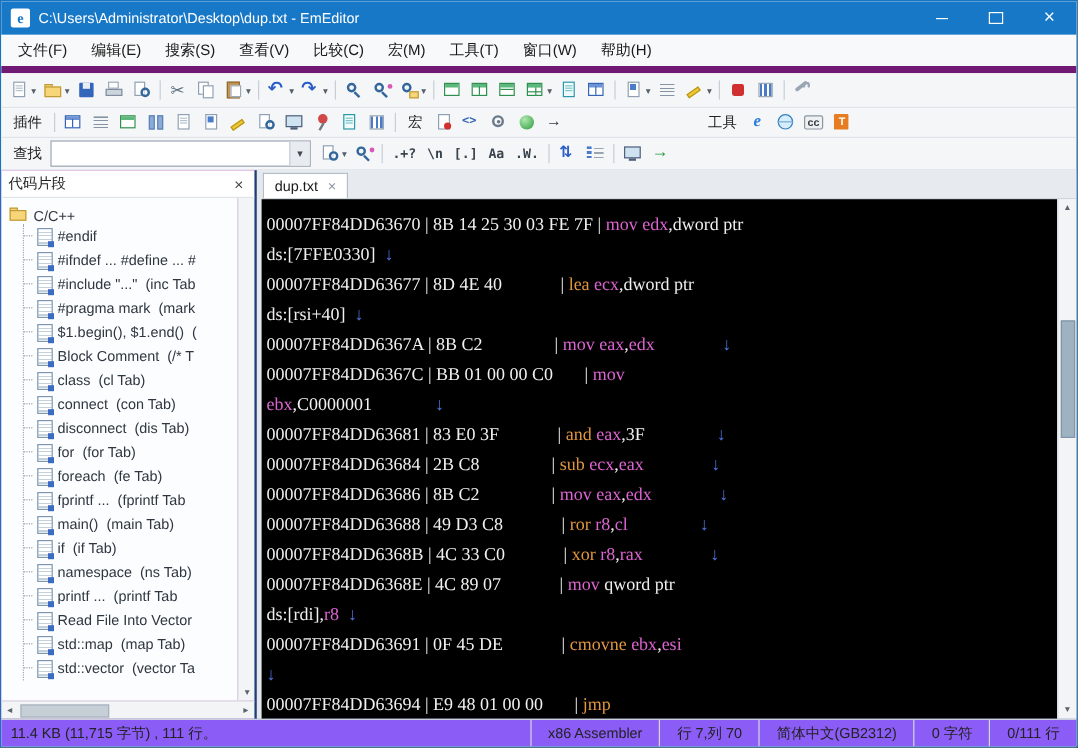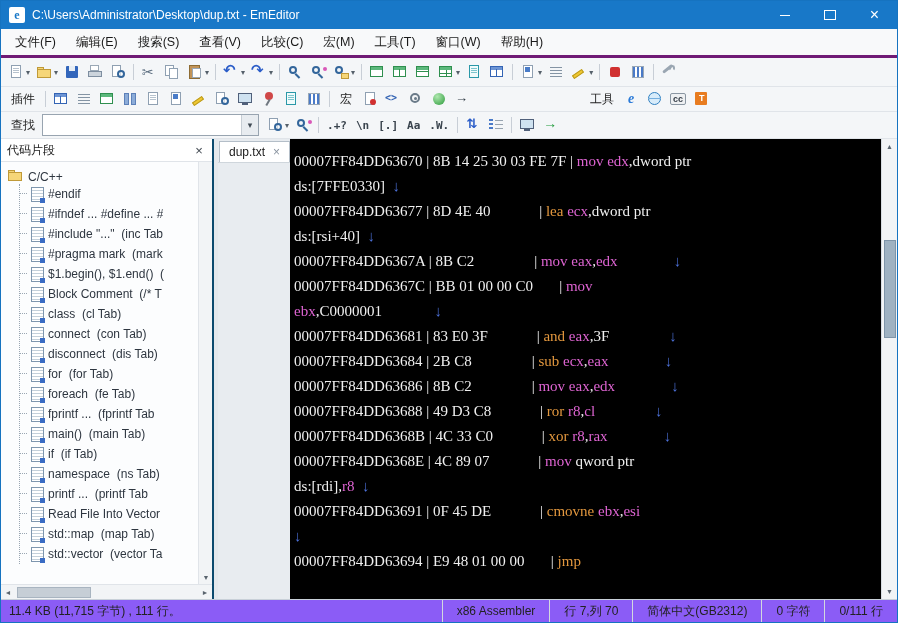--- a/index.html
+++ b/index.html
@@ -6,21 +6,21 @@
   .window{width:898px;height:623px;border:1px solid #1673c0;box-sizing:border-box;display:flex;flex-direction:column;background:#f4f6f8;overflow:hidden;font-family:"Liberation Sans","DejaVu Sans",sans-serif}
   
   .titlebar{height:28px;flex:none;background:#1878c8;display:flex;align-items:center;color:#fff;font-size:12px}
   .appicon{width:16px;height:16px;margin:0 7px 0 8px;background:#fff;border-radius:2px;color:#1878c8;font:bold 12px "Liberation Serif",serif;display:flex;align-items:center;justify-content:center}
   .title{flex:1;white-space:nowrap;overflow:hidden}
   .cap-btn{width:45px;height:28px;display:flex;align-items:center;justify-content:center;flex:none}
   .glyph-min{width:10px;height:1px;background:#fff;display:block}
   .glyph-max{width:10px;height:8px;border:1px solid #fff;display:block}
   .cap-close::before{content:"×";font-size:16px;line-height:1}
   
-  .menubar{height:26px;flex:none;background:#f8f9fa;border-bottom:3px solid #701a75;display:flex;align-items:center;padding-left:4px}
+  .menubar{height:26px;flex:none;background:#f8f9fa;border-bottom:6px solid #701a75;display:flex;align-items:center;padding-left:4px}
   .menu-item{padding:0 10px;font-size:12.5px;color:#1a1a1a;height:100%;display:flex;align-items:center}
   
   .toolbar{flex:none;display:flex;align-items:center;background:#f4f6f8;border-bottom:1px solid #e0e4e9;padding:0 4px;gap:1px}
   .tb1{height:28px}.tb2{height:24px}.findbar{height:26px}
   .tb-group{display:flex;align-items:center;gap:1px}
   .tb-label{font-size:12px;color:#222;padding:0 6px;white-space:nowrap}
   .vsep{width:1px;height:16px;background:#c8ced6;margin:0 3px;flex:none}
   .tools-gap{margin-left:110px}
   .tb-item{display:inline-flex;align-items:center;height:22px;padding:1px 2px;border-radius:2px;flex:none}
   .tb-item[data-k=sep]{padding:0}
@@ -113,21 +113,21 @@
   .side-vscroll{width:13px;flex:none;background:#f2f4f6;border-left:1px solid #e0e4e9;display:flex;flex-direction:column;justify-content:flex-end}
   .side-hscroll{height:14px;flex:none;background:#f2f4f6;border-top:1px solid #e0e4e9;display:flex;align-items:center}
   .scroll-arrow{width:14px;height:14px;display:flex;align-items:center;justify-content:center;flex:none;color:#5a646e}
   .scroll-arrow.up::before{content:"▲";font-size:7px}
   .scroll-arrow.down::before{content:"▼";font-size:7px}
   .scroll-arrow.left::before{content:"◄";font-size:7px}
   .scroll-arrow.right::before{content:"►";font-size:7px}
   .h-track{flex:1;position:relative;height:100%}
   .h-thumb{position:absolute;left:2px;top:2px;width:72px;height:9px;background:#c6ced6;border:1px solid #a8b4c0}
   .splitter{width:4px;flex:none;background:#e4e8ec}
-  .edcol{flex:1;display:flex;flex-direction:row;min-width:0}
+  .edcol{flex:1;display:flex;flex-direction:column;min-width:0}
   .tabbar{height:23px;flex:none;background:#e7ebef;border-bottom:1px solid #cfd6dc;display:flex;align-items:stretch;padding-left:1px}
   .tab{margin-top:2px;display:flex;align-items:center;gap:8px;background:#fff;border:1px solid #b4bec8;border-bottom:none;padding:0 9px;font-size:12px;color:#1a1a1a}
   .tab-close::before{content:"×";font-size:12px;color:#8a94a0}
   .edmain{flex:1;display:flex;min-height:0}
   .edcontent{flex:1;background:#000;overflow:hidden;padding:10px 0 0 4px;font-family:Liberation Serif, serif;font-size:15px;line-height:25px;white-space:pre}
   .erow{height:25px}
   .seg-w{color:#f0f0f0}.seg-p{color:#de64d2}.seg-o{color:#e2973e}.seg-n{color:#4b6fd6}
   .edvscroll{width:15px;flex:none;background:#f2f4f6;border-left:1px solid #d8dde2;display:flex;flex-direction:column}
   .edvscroll .scroll-arrow{width:15px;height:15px}
   .v-track{flex:1;position:relative}

